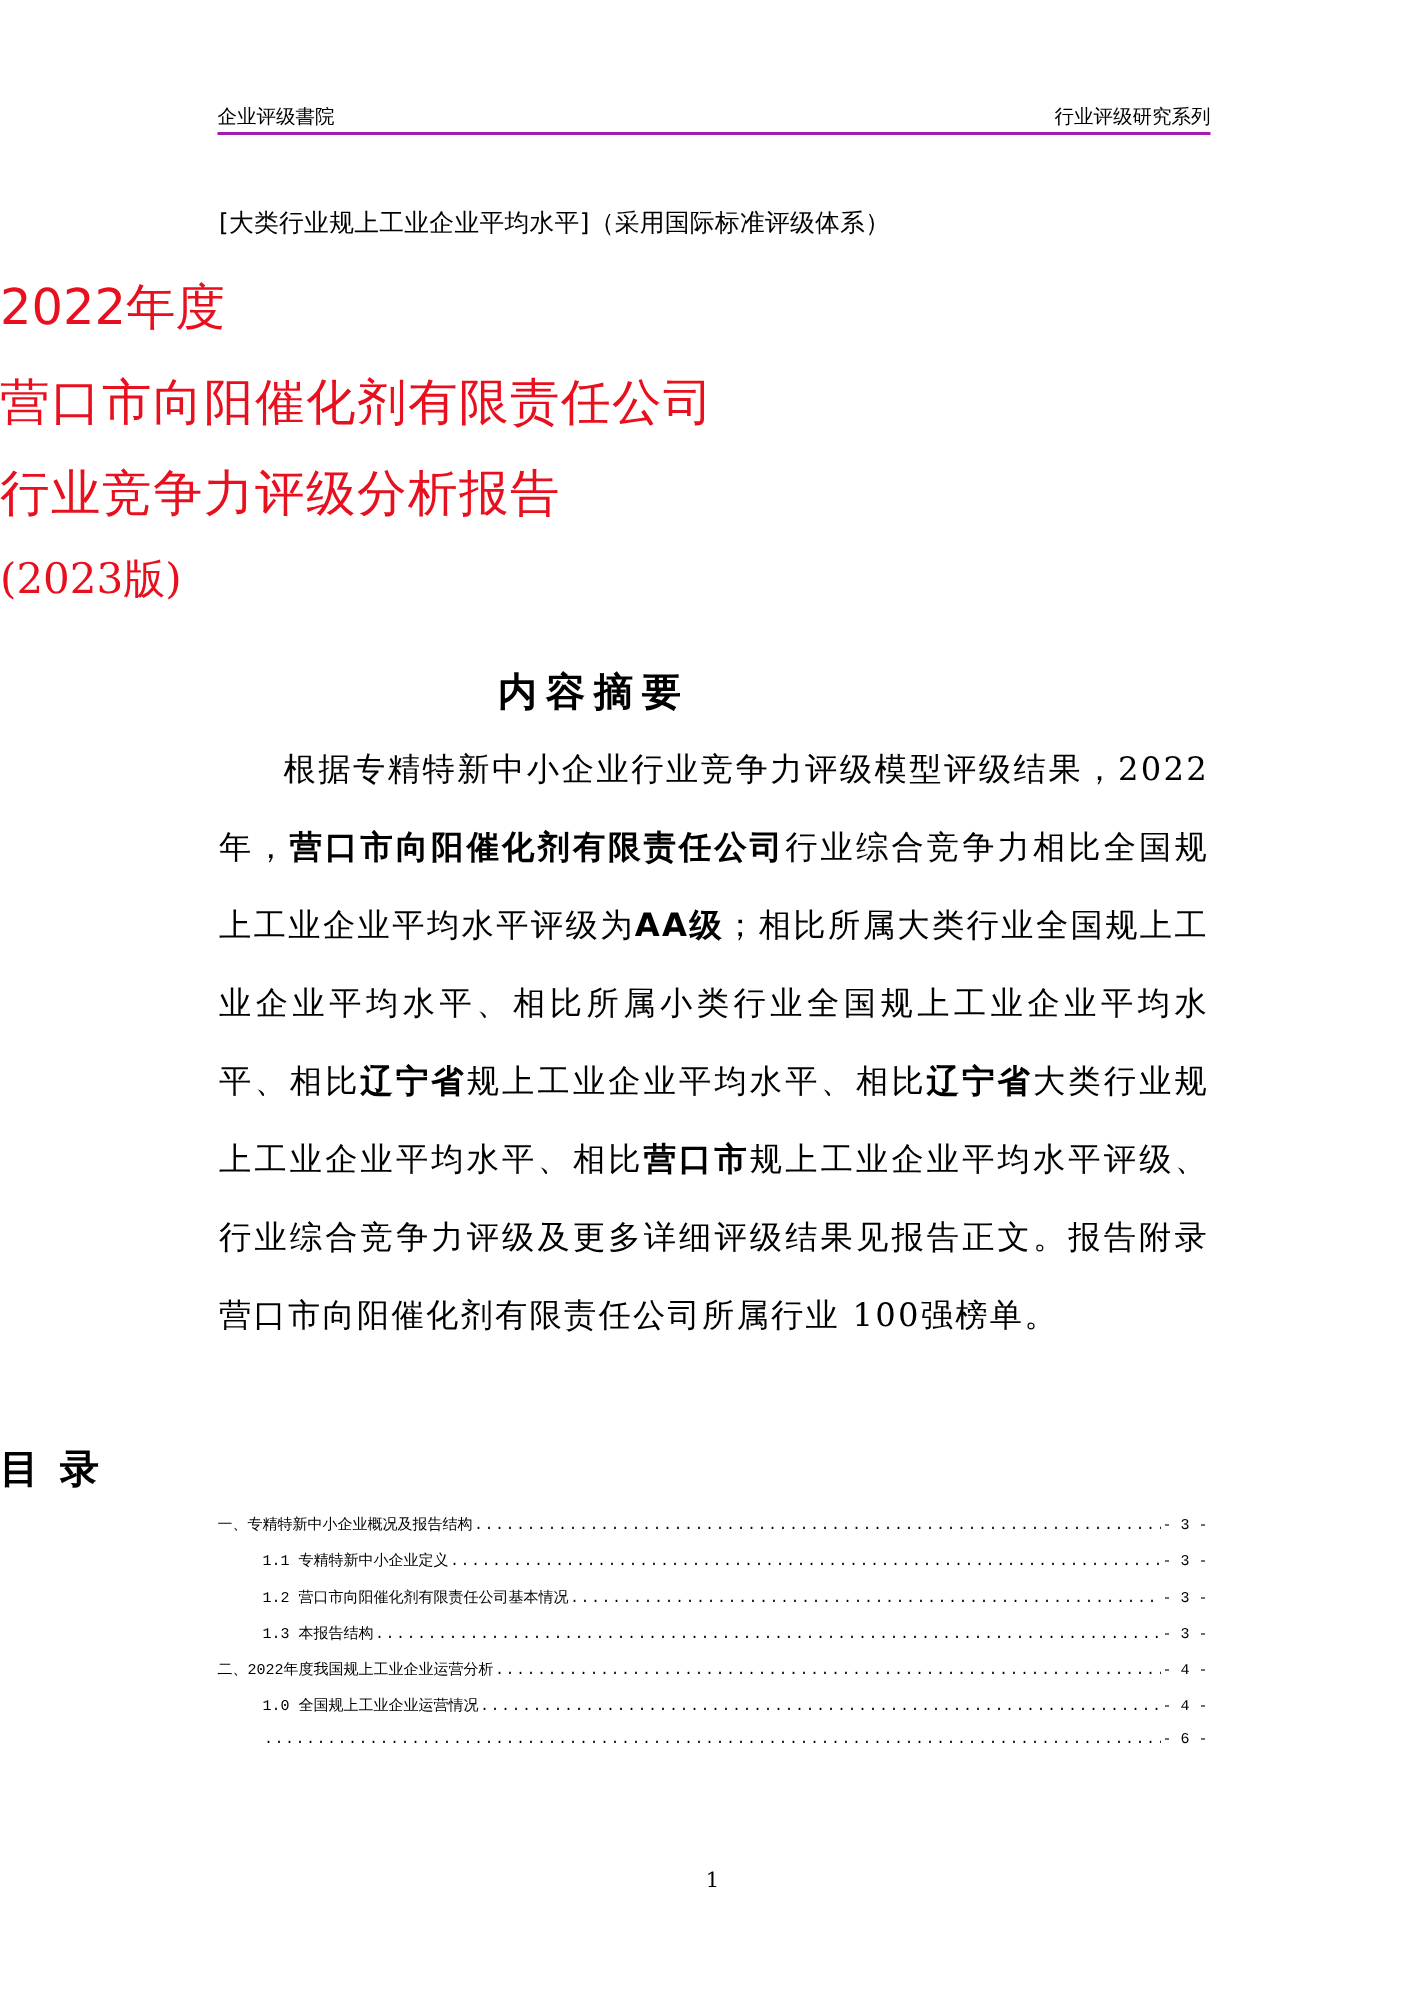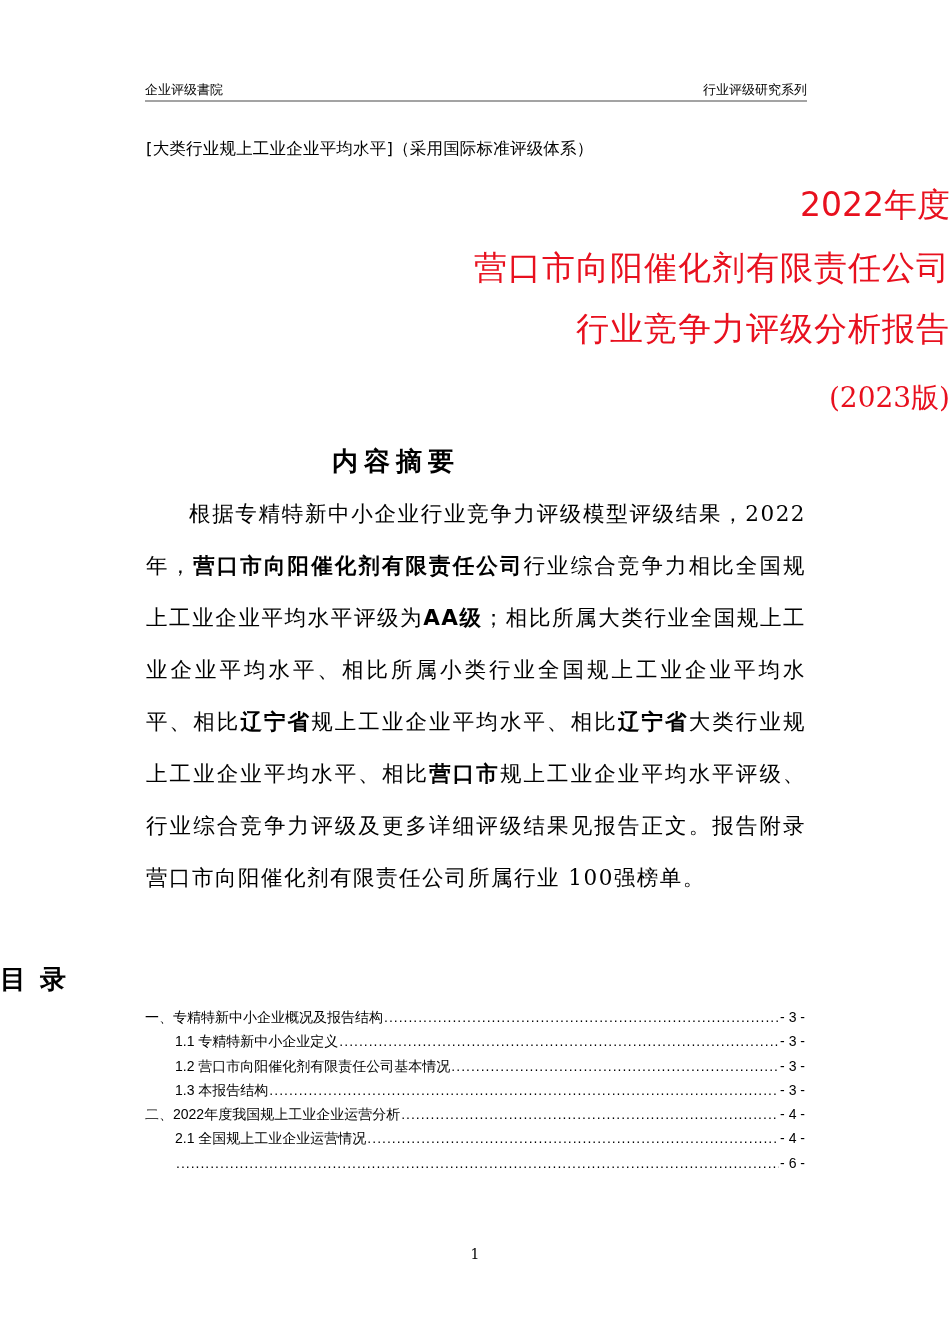--- a/index.html
+++ b/index.html
@@ -1,41 +1,41 @@
 <!DOCTYPE html>
 <html><head>
 <meta charset="utf-8">
 <style>
   html, body { margin: 0; padding: 0; background: #ffffff; }
   body { width: 950px; height: 1344px; position: relative; overflow: hidden;
          font-family: "DejaVu Serif", "Liberation Serif", serif; color: #000; }
-  .header { position: absolute; left: 145px; right: 143px; top: 78px; height: 22px;
-            border-bottom: 2px solid #a3a3a3; font-family: "DejaVu Sans", sans-serif; font-size: 13px; }
+  .header { position: absolute; left: 145px; right: 143px; top: 66px; height: 22px;
+            border-bottom: 2px solid #a21caf; font-family: "DejaVu Sans", sans-serif; font-size: 13px; }
   .header .left { position: absolute; left: 0; top: 3px; }
   .header .right { position: absolute; right: 0; top: 3px; }
   .tagline { position: absolute; left: 146px; top: 138px; font-size: 16.5px;
              font-family: "DejaVu Sans", sans-serif; letter-spacing: 0.2px; }
-  .title { position: absolute; left: 0; width: 950px; text-align: right; color: #E8101E;
+  .title { position: absolute; left: 0; width: 950px; text-align: left; color: #E8101E;
            font-family: "DejaVu Sans", sans-serif; }
   .t1 { top: 183px; font-size: 33px; }
   .t2 { top: 246px; font-size: 33px; letter-spacing: 1px; }
   .t3 { top: 307px; font-size: 33px; letter-spacing: 1px; }
-  .t4 { top: 367px; font-size: 28px; font-family: "DejaVu Serif", serif; margin-top: 12px; }
+  .t4 { top: 367px; font-size: 28px; font-family: "DejaVu Serif", serif; }
   .h-summary { position: absolute; left: 0; width: 792px; text-align: center; top: 444px;
                font-size: 26px; font-weight: bold; letter-spacing: 6px;
                font-family: "DejaVu Sans", sans-serif; }
   .summary { position: absolute; left: 146px; width: 660px; top: 488px;
              font-size: 21.5px; line-height: 52px; text-align: justify; text-indent: 2em;
              letter-spacing: 1.5px; font-family: "DejaVu Serif", serif; }
   .summary b { font-family: "DejaVu Sans", sans-serif; font-weight: bold; }
   .h-toc { position: absolute; left: 0; width: 950px; text-align: left; top: 962px;
            font-size: 26px; font-weight: bold; letter-spacing: 14px;
            font-family: "DejaVu Sans", sans-serif; }
-  .toc { position: absolute; left: 145px; width: 660px; top: 1009px; font-size: 14px;
-         font-family: Liberation Sans, sans-serif; }
+  .toc { position: absolute; left: 145px; width: 660px; top: 1009px; font-size: 10px;
+         font-family: Liberation Mono, monospace; }
   .toc-row { display: flex; align-items: baseline; height: 24.3px; }
   .toc-row.l2 { padding-left: 30px; }
   .toc-row .lbl { white-space: nowrap; }
   .toc-row .dots { flex: 1; overflow: hidden; white-space: nowrap; color: #000; margin: 0 1px; }
   .toc-row .dots::after { content: "....................................................................................................................................................................................................................."; letter-spacing: 1px; }
   .toc-row .pg { white-space: nowrap; }
   .page-num { position: absolute; left: 0; width: 950px; text-align: center; top: 1246px; font-size: 14px; }
 </style>
 </head>
 <body>
@@ -76,21 +76,21 @@
       <span class="lbl">1.3 本报告结构</span>
       <span class="dots"></span>
       <span class="pg">- 3 -</span>
     </div>
     <div class="toc-row">
       <span class="lbl">二、2022年度我国规上工业企业运营分析</span>
       <span class="dots"></span>
       <span class="pg">- 4 -</span>
     </div>
     <div class="toc-row l2">
-      <span class="lbl">2.1 全国规上工业企业运营情况</span>
+      <span class="lbl">1.0 全国规上工业企业运营情况</span>
       <span class="dots"></span>
       <span class="pg">- 4 -</span>
     </div>
     <div class="toc-row l2">
       <span class="dots"></span>
       <span class="pg">- 6 -</span>
     </div>
   </div>
 
 <div class="page-num">1</div>

